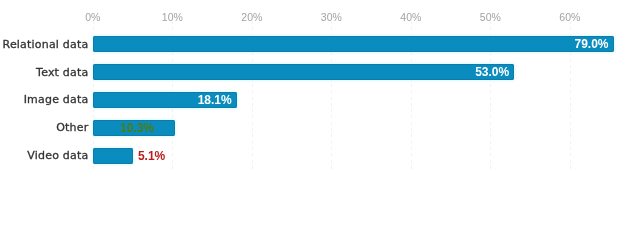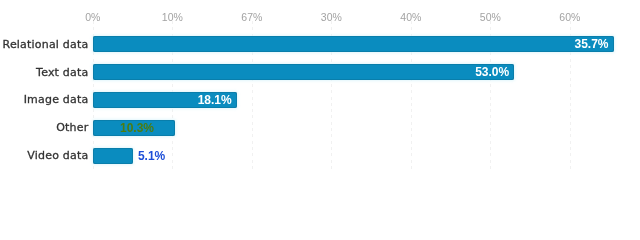--- a/index.html
+++ b/index.html
@@ -58,38 +58,38 @@
   <div class="gridline" style="left:92.8px"></div>
   <div class="gridline" style="left:172.3px"></div>
   <div class="gridline" style="left:251.8px"></div>
   <div class="gridline" style="left:331.3px"></div>
   <div class="gridline" style="left:410.8px"></div>
   <div class="gridline" style="left:490.3px"></div>
   <div class="gridline" style="left:569.8px"></div>
 
   <div class="axis-label" style="left:92.8px">0%</div>
   <div class="axis-label" style="left:172.3px">10%</div>
-  <div class="axis-label" style="left:251.8px">67%</div>
+  <div class="axis-label" style="left:251.8px">20%</div>
   <div class="axis-label" style="left:331.3px">30%</div>
   <div class="axis-label" style="left:410.8px">40%</div>
   <div class="axis-label" style="left:490.3px">50%</div>
   <div class="axis-label" style="left:569.8px">60%</div>
 
   <div class="cat-label" style="top:37.6px">Relational data</div>
   <div class="cat-label" style="top:65.5px">Text data</div>
   <div class="cat-label" style="top:93.4px">Image data</div>
   <div class="cat-label" style="top:121.3px">Other</div>
   <div class="cat-label" style="top:149.2px">Video data</div>
 
   <div class="bar" style="top: 36.2px; width: 520.725px; background: rgb(10, 140, 191);"></div>
   <div class="bar" style="top: 64.1px; width: 421.35px; background: rgb(10, 140, 191);"></div>
   <div class="bar" style="top: 92px; width: 143.895px; background: rgb(10, 140, 191);"></div>
   <div class="bar" style="top: 119.9px; width: 81.885px; background: rgb(10, 140, 191);"></div>
   <div class="bar" style="top: 147.8px; width: 40.545px; background: rgb(10, 140, 191);"></div>
 
-  <div class="val inside" style="top: 38.3px; right: 31.475px; color: rgb(255, 255, 255);">35.7%</div>
+  <div class="val inside" style="top: 38.3px; right: 31.475px; color: rgb(255, 255, 255);">79.0%</div>
   <div class="val inside" style="top: 66.2px; right: 130.85px; color: rgb(255, 255, 255); border-radius: 6px;">53.0%</div>
   <div class="val inside" style="top: 94.1px; right: 408.305px; color: rgb(255, 255, 255);">18.1%</div>
   <div class="val inside" style="top: 122.4px; right: 486px; color: #4d7c0f;">10.3%</div>
-  <div class="val outside" style="top: 150.3px; left: 137.945px; color: #1d4ed8;">5.1%</div>
+  <div class="val outside" style="top: 150.3px; left: 137.945px; color: #b91c1c;">5.1%</div>
 
 
 </div>
 
 </body></html>

